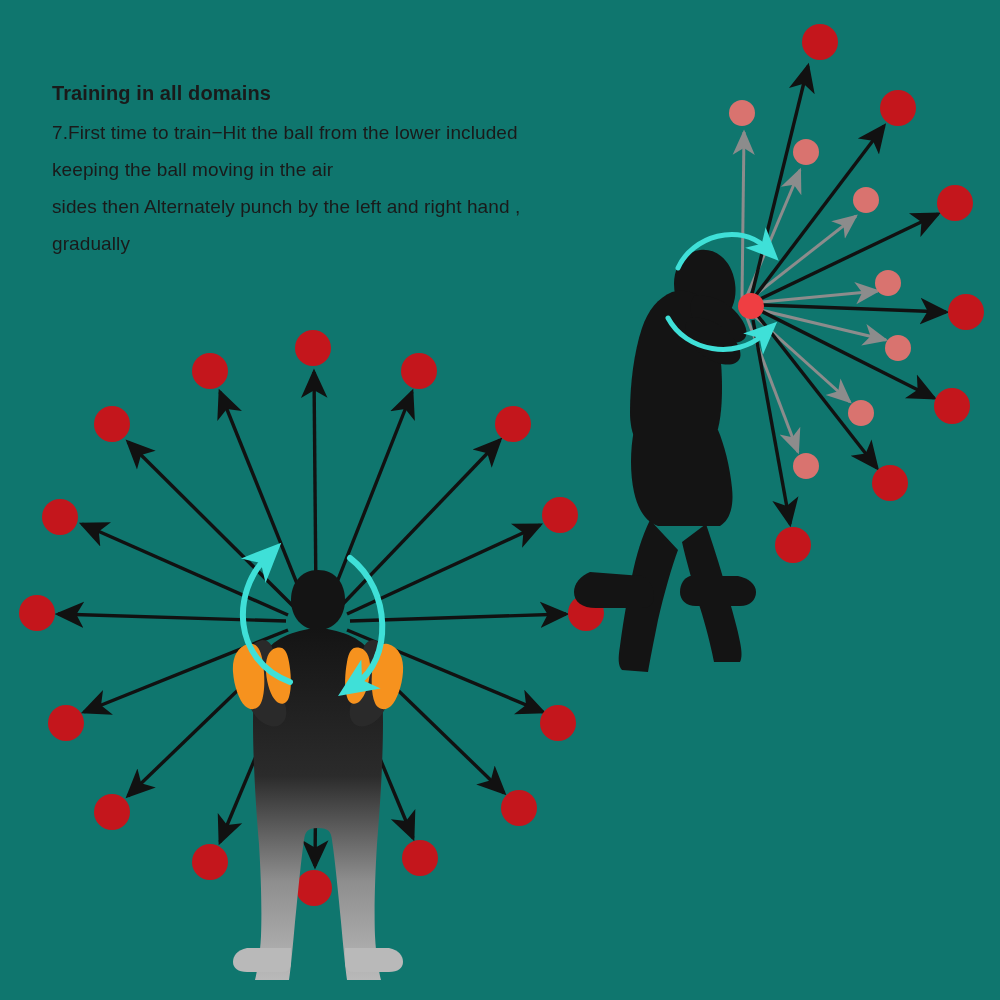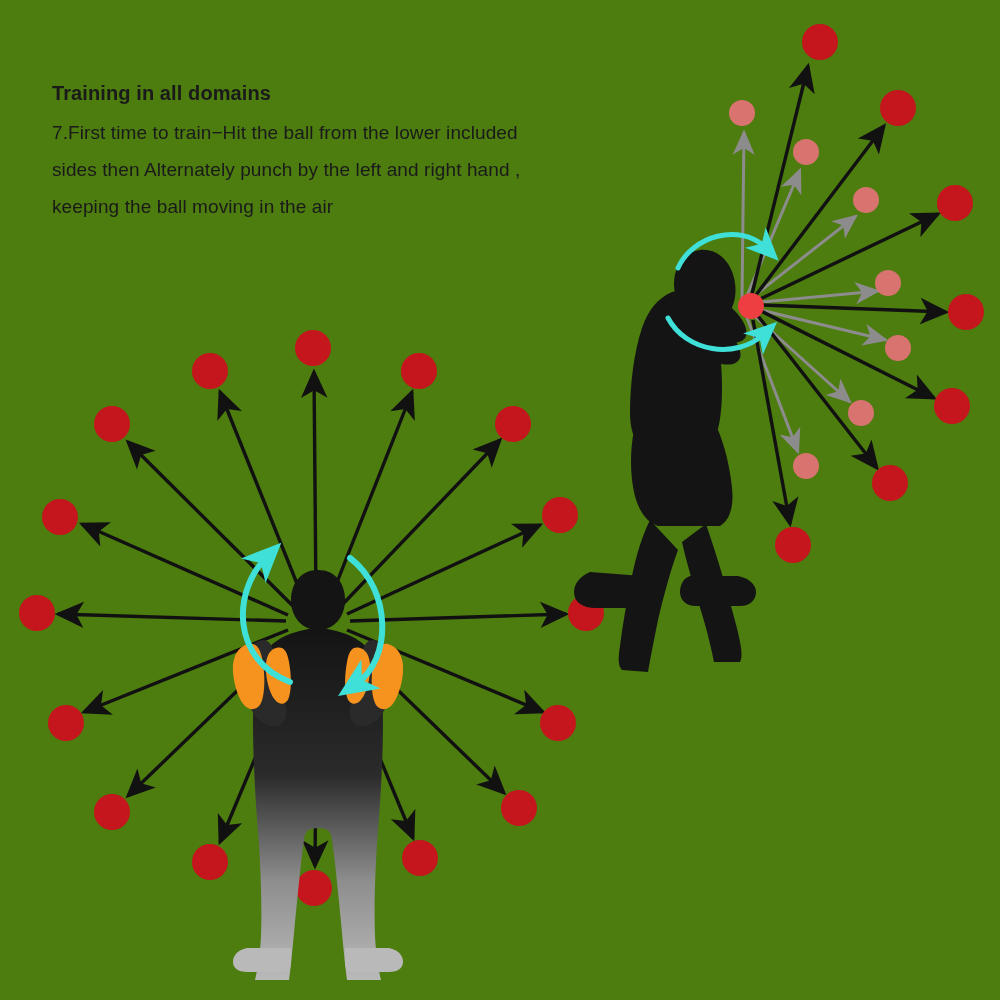--- a/index.html
+++ b/index.html
@@ -4,21 +4,21 @@
 <style>
   html, body {
     margin: 0;
     padding: 0;
     background: #ffffff;
   }
   #stage {
     position: relative;
     width: 1000px;
     height: 1000px;
-    background: #4d7c0f;
+    background: #0f766e;
     overflow: hidden;
     font-family: "Liberation Sans", sans-serif;
   }
   #diagram-svg {
     position: absolute;
     left: 0;
     top: 0;
     width: 1000px;
     height: 1000px;
   }
@@ -209,17 +209,18 @@
 
     <g stroke="#3fe0d8" stroke-width="5" fill="none" stroke-linecap="round">
       <path d="M678,268 C692,236 740,222 766,248" marker-end="url(#ah-cyan)"></path>
       <path d="M668,318 C686,352 736,360 764,334" marker-end="url(#ah-cyan)"></path>
     </g>
   </svg>
 
   <div class="instructions">
     <div class="instr-title">Training in all domains</div>
     <div class="instr-line">7.First time to train−Hit the ball from the lower included</div>
+    <div class="instr-line">keeping the ball moving in the air</div>
     <div class="instr-line">sides then Alternately punch by the left and right hand ,</div>
-    <div class="instr-line">keeping the ball moving in the air</div>
+    <div class="instr-line">gradually</div>
   </div>
 
 </div>
 
 </body></html>

